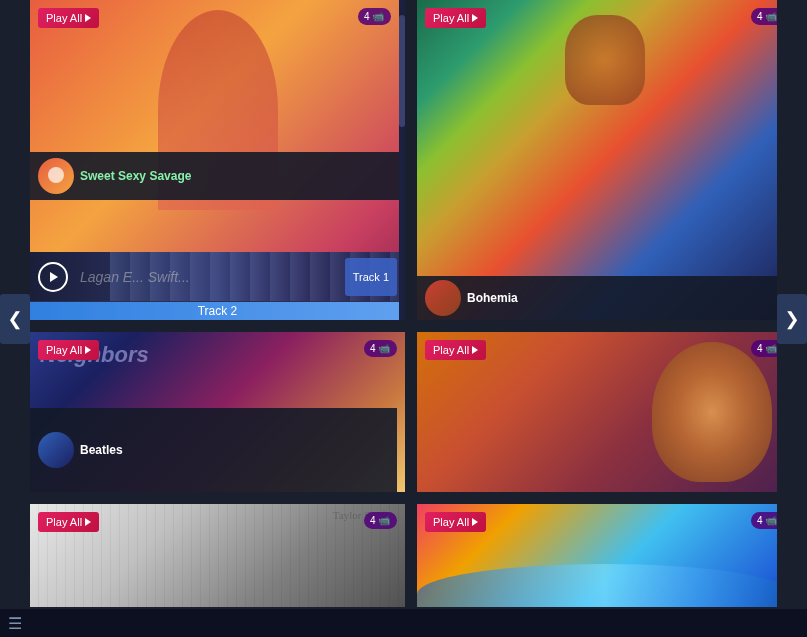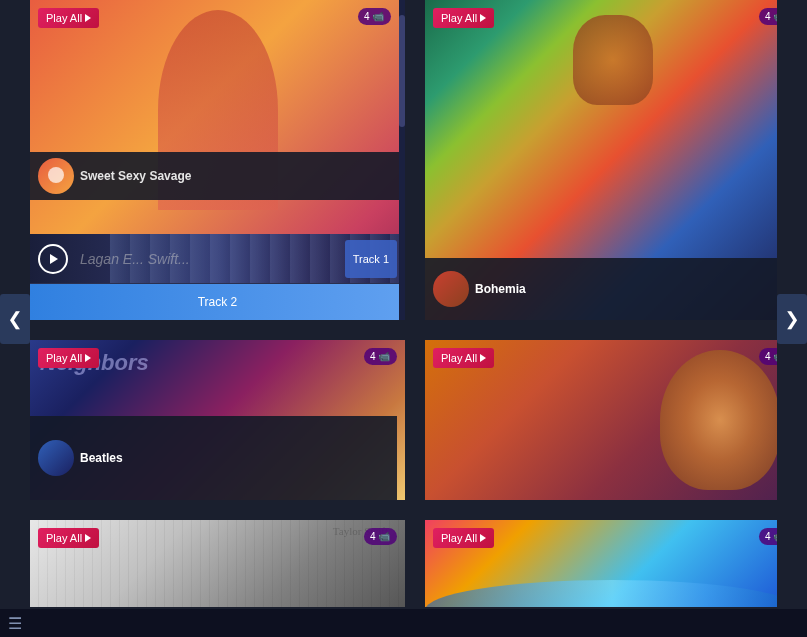--- a/index.html
+++ b/index.html
@@ -48,21 +48,21 @@
 <div class="main-container">
 
   <button class="nav-arrow left">
     <span>❮</span>
   </button>
 
   <button class="nav-arrow right">
     <span>❯</span>
   </button>
 
-  <div style="display:grid; grid-template-columns: 375px 375px; grid-template-rows: 320px 160px 160px 60px; gap:20px; margin: 0 30px; overflow:hidden; height:607px;">
+  <div style="display:grid; grid-template-columns: 375px 375px; grid-template-rows: 320px 160px 160px 60px; gap:12px; margin: 0 30px; overflow:hidden; height:607px;">
 
     <div style="position:relative; overflow:hidden; grid-row:1; grid-column:1;">
 
       <div style="position:absolute; top:0; left:0; right:0; bottom:0; background: linear-gradient(135deg, #e85d40 0%, #f4a340 40%, #c94060 80%, #8b2050 100%);"></div>
 
       <div style="position:absolute; top:10px; left:50%; transform:translateX(-50%); width:120px; height:200px; background:linear-gradient(180deg, #c04030 0%, #d05040 50%, #e06050 100%); border-radius:50% 50% 0 0; opacity:0.6;"></div>
 
       <button style="position:absolute; top:8px; left:8px; background:linear-gradient(135deg,#e02060,#c01040); border:none; color:white; font-size:11px; padding:4px 8px; border-radius:3px; cursor:pointer; display:flex; align-items:center; gap:3px; z-index:10;">
         <span>Play All</span>
         <span style="width:0;height:0;border-left:6px solid white;border-top:4px solid transparent;border-bottom:4px solid transparent;"></span>
@@ -70,39 +70,39 @@
 
       <div style="position:absolute; top:8px; right:14px; background:rgba(80,0,120,0.85); color:white; font-size:10px; padding:3px 6px; border-radius:10px; display:flex; align-items:center; gap:3px; z-index:10;">
         <span>4</span>
         <span>📹</span>
       </div>
 
       <div style="position:absolute; bottom:120px; left:0; right:0; background:rgba(20,25,40,0.9); padding:6px 8px; display:flex; align-items:center; gap:6px; z-index:5;">
         <div style="width:36px;height:36px;border-radius:50%;background:linear-gradient(135deg,#e85d40,#f4a340);flex-shrink:0;overflow:hidden;display:flex;align-items:center;justify-content:center;">
           <div style="width:16px;height:16px;border-radius:50%;background:rgba(255,255,255,0.7);margin-bottom:2px;"></div>
         </div>
-        <span style="color:#e5e5e5;font-size:12px;font-weight:bold;">Sweet Sexy Savage</span>
+        <span style="color:#86efac;font-size:12px;font-weight:bold;">Sweet Sexy Savage</span>
       </div>
 
       <div style="position:absolute; bottom:0; left:0; right:0; background:rgba(15,20,35,0.97); z-index:5;">
 
         <div style="position:relative; padding:8px; display:flex; align-items:center; gap:8px; border-bottom:1px solid #2a3050; overflow:hidden; height:50px;">
 
           <div style="position:absolute;top:0;left:0;right:0;bottom:0;background:linear-gradient(90deg,#1a2040,#2a3060,#3a4080,#2a2050,#1a1540);opacity:0.8;"></div>
           <div style="position:absolute;top:0;left:80px;right:0;bottom:0;background:linear-gradient(90deg,rgba(100,120,180,0.4),rgba(60,80,140,0.3));background-size:20px 50px;"></div>
 
           <div style="width:30px;height:30px;border:2px solid white;border-radius:50%;display:flex;align-items:center;justify-content:center;cursor:pointer;flex-shrink:0;position:relative;z-index:2;">
             <div style="width:0;height:0;border-left:8px solid white;border-top:5px solid transparent;border-bottom:5px solid transparent;margin-left:2px;"></div>
           </div>
           <span style="color:rgba(200,200,200,0.5);font-size:14px;font-style:italic;position:absolute;left:50px;top:50%;transform:translateY(-50%);z-index:1;pointer-events:none;">Lagan E... Swift...</span>
 
           <div style="margin-left:auto;background:rgba(60,100,200,0.85);color:white;font-size:11px;padding:13px 8px;border-radius:3px;position:relative;z-index:2;">Track 1</div>
         </div>
 
-        <div style="background:linear-gradient(90deg,#3080e0,#60a0f0);color:white;font-size:12px;padding:11px 12px;text-align:center;cursor:pointer;">Track 2</div>
+        <div style="background:linear-gradient(90deg,#3080e0,#60a0f0);color:white;font-size:12px;padding:2px 12px;text-align:center;cursor:pointer;">Track 2</div>
       </div>
 
       <div style="position:absolute;right:0;top:0;bottom:0;width:6px;background:#1a2040;z-index:20;">
         <div style="width:6px;height:35%;background:#3a4070;border-radius:3px;margin-top:15px;"></div>
       </div>
     </div>
 
     <div style="position:relative; overflow:hidden;">
       <div style="position:absolute;top:0;left:0;right:0;bottom:0;background:linear-gradient(135deg,#1a6b4a 0%,#2d9b6f 15%,#8bc030 25%,#c8a030 35%,#e85030 50%,#3060b8 70%,#1a1a4a 100%);"></div>
 
@@ -111,21 +111,21 @@
       <button style="position:absolute;top:8px;left:8px;background:linear-gradient(135deg,#e02060,#c01040);border:none;color:white;font-size:11px;padding:4px 8px;border-radius:3px;cursor:pointer;display:flex;align-items:center;gap:3px;z-index:10;">
         <span>Play All</span>
         <span style="width:0;height:0;border-left:6px solid white;border-top:4px solid transparent;border-bottom:4px solid transparent;"></span>
       </button>
 
       <div style="position:absolute;top:8px;right:8px;background:rgba(80,0,120,0.85);color:white;font-size:10px;padding:3px 6px;border-radius:10px;display:flex;align-items:center;gap:3px;z-index:10;">
         <span>4</span>
         <span>📹</span>
       </div>
 
-      <div style="position:absolute;bottom:0;left:0;right:0;background:rgba(20,25,40,0.9);padding:13px 8px;display:flex;align-items:center;gap:6px;">
+      <div style="position:absolute;bottom:0;left:0;right:0;background:rgba(20,25,40,0.9);padding:4px 8px;display:flex;align-items:center;gap:6px;">
         <div style="width:36px;height:36px;border-radius:50%;background:linear-gradient(135deg,#c84030,#8b4020);flex-shrink:0;"></div>
         <span style="color:white;font-size:12px;font-weight:bold;">Bohemia</span>
       </div>
     </div>
 
     <div style="position:relative; overflow:hidden;">
       <div style="position:absolute;top:0;left:0;right:0;bottom:0;background:linear-gradient(135deg,#2a3a8a 0%,#1a2060 20%,#8b2060 50%,#c87840 80%,#f0c870 100%);"></div>
 
       <div style="position:absolute;top:10px;left:10px;color:rgba(200,200,255,0.5);font-size:22px;font-style:italic;font-weight:bold;">Neighbors</div>
 

